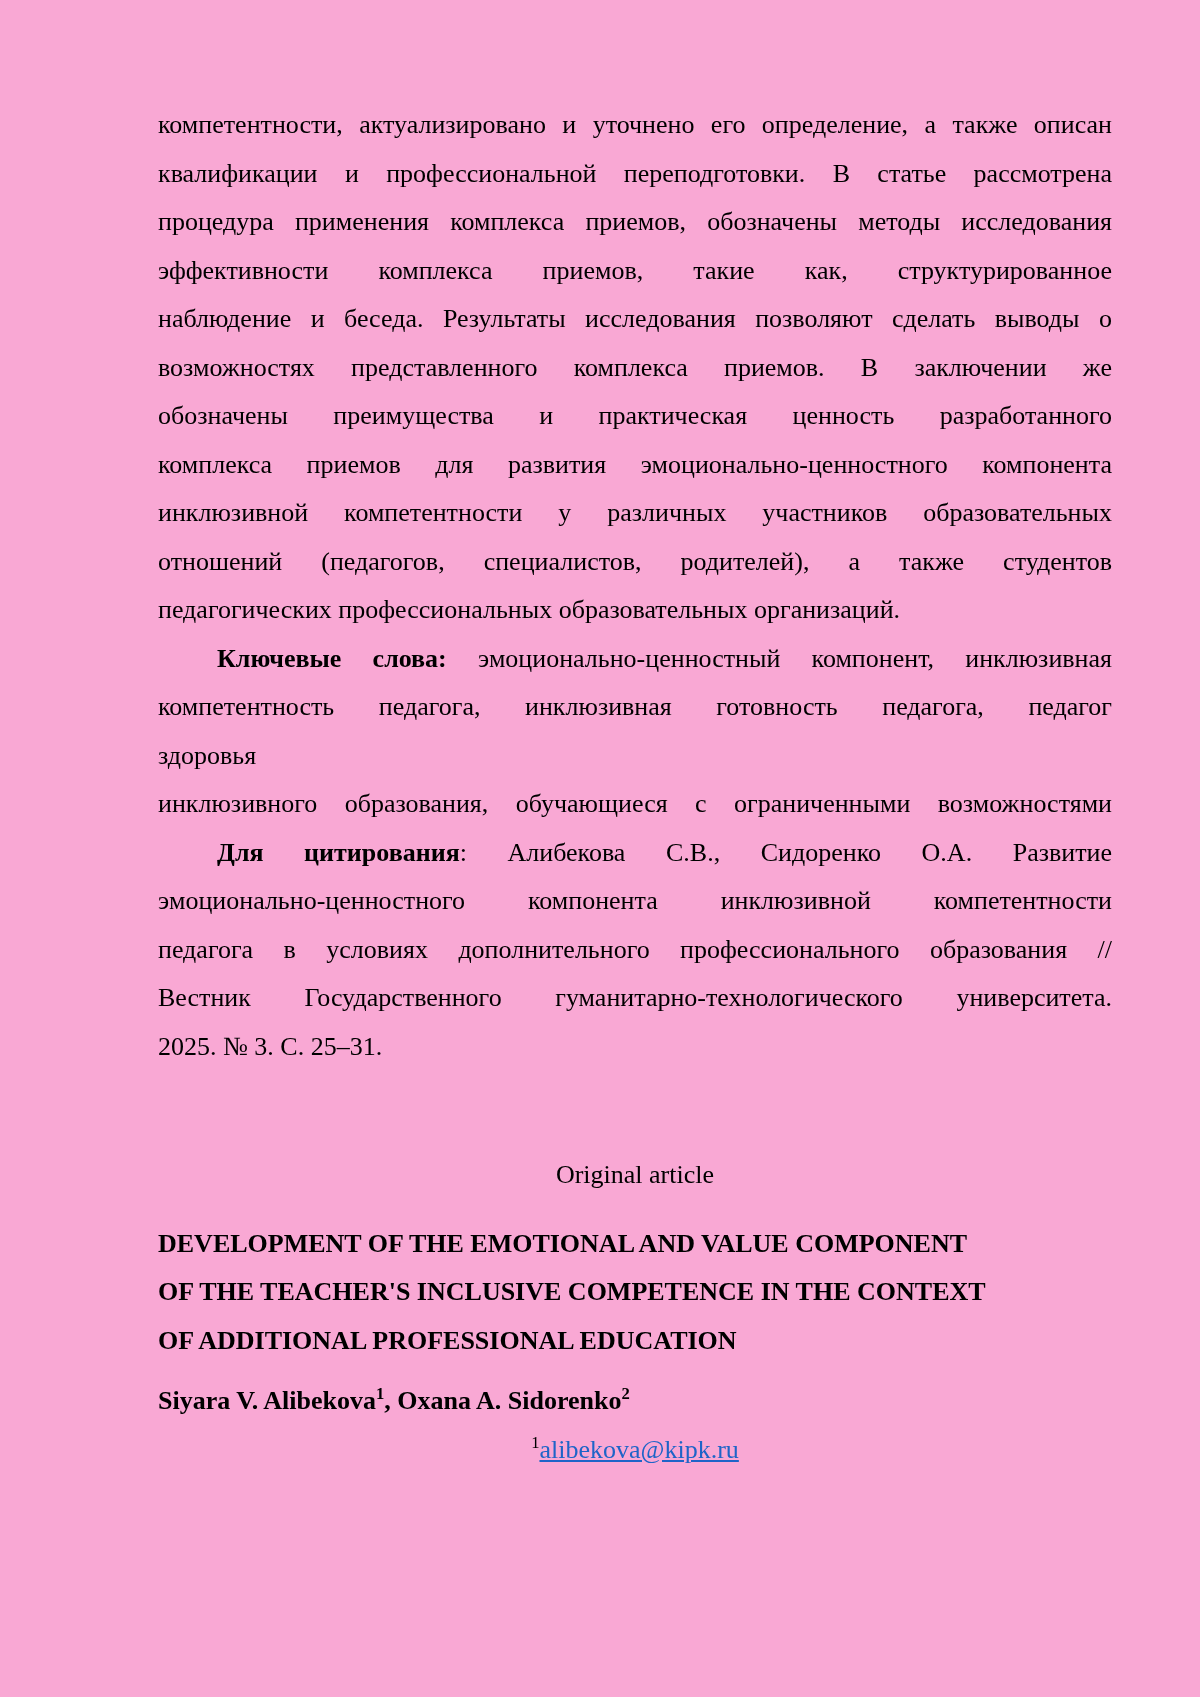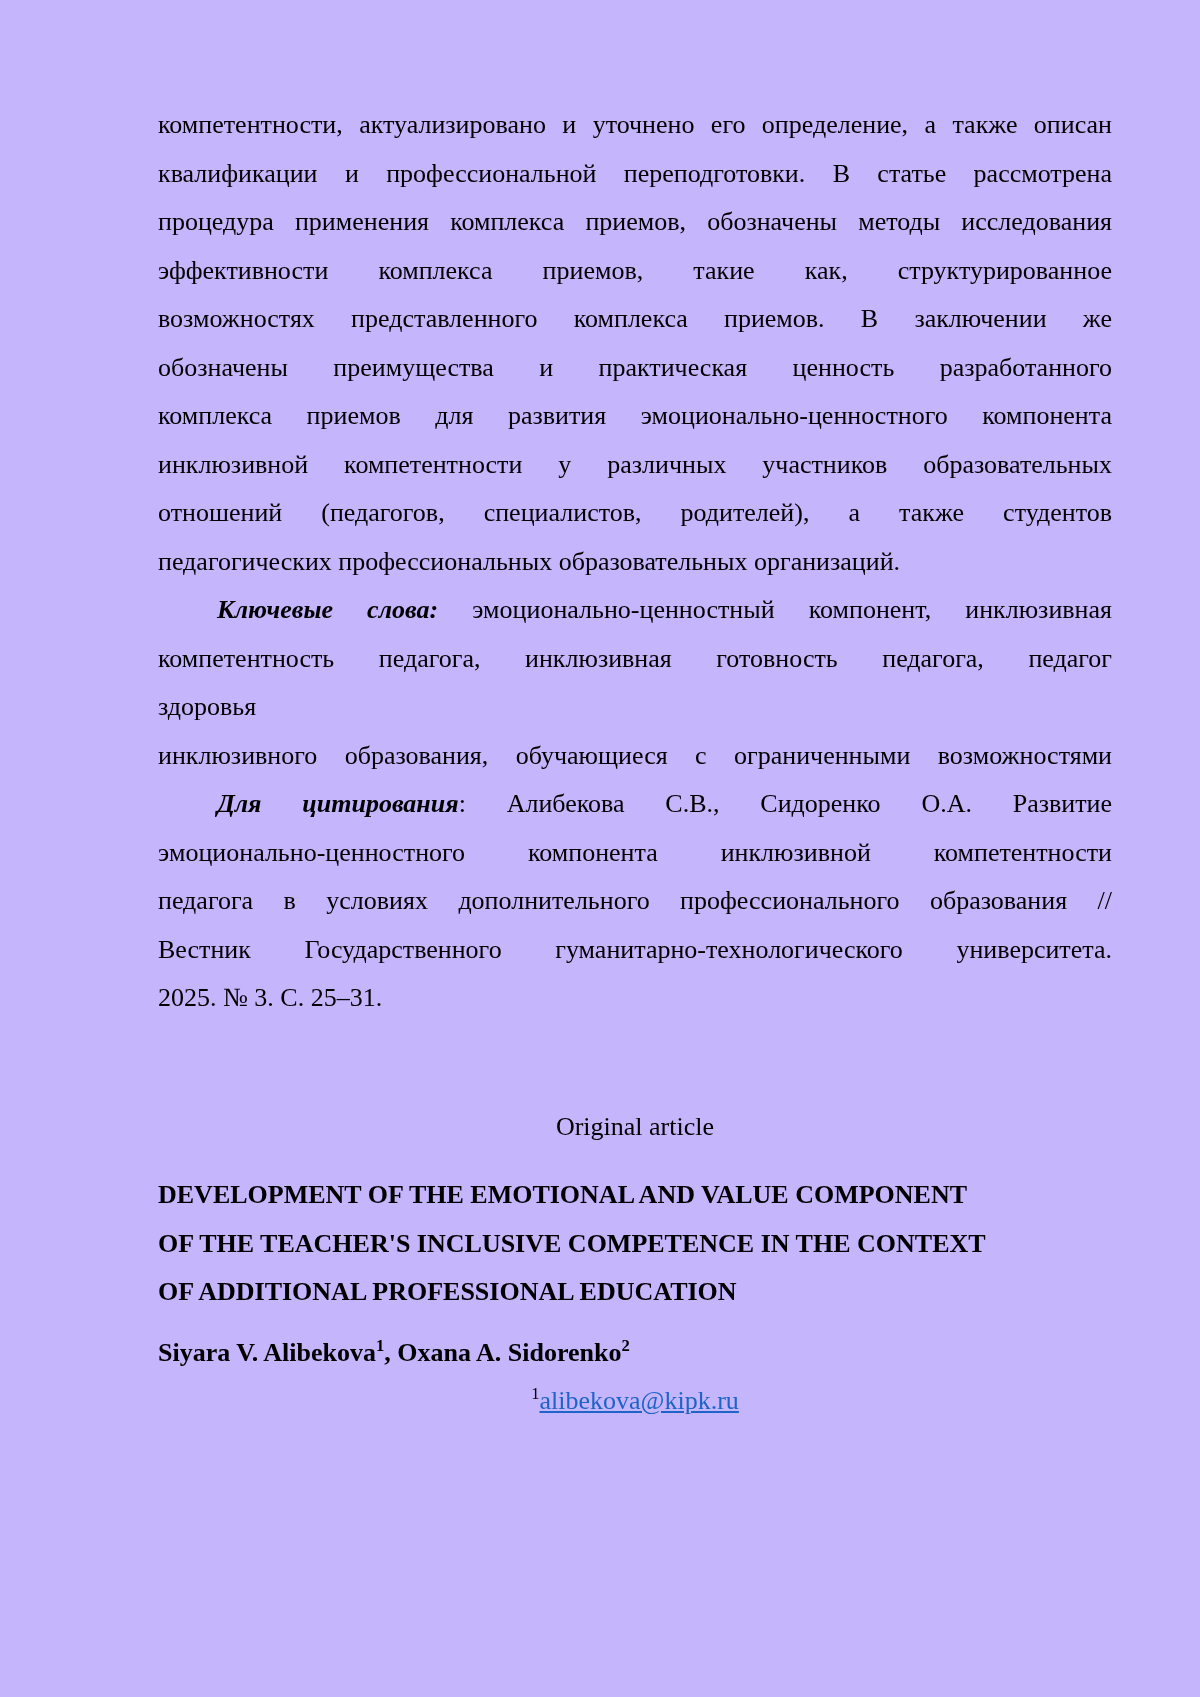--- a/index.html
+++ b/index.html
@@ -1,49 +1,50 @@
 <!DOCTYPE html>
 <html lang="ru"><head>
 <meta charset="utf-8">
 <style>
   html, body { margin: 0; padding: 0; background: #ffffff; }
   .page {
     position: relative;
     width: 1200px;
     height: 1697px;
-    background: #c4b5fd;
+    background: #f9a8d4;
     color: #000000;
     font-family: "Liberation Serif", "DejaVu Serif", serif;
     font-size: 26px;
     line-height: 48.5px;
     overflow: hidden;
   }
   .content { padding: 101px 88px 0 158px; }
   .line { text-align: justify; text-align-last: justify; }
   .line.last { text-align-last: left; }
   .indent { text-indent: 59px; }
-  .bi { font-weight: bold; font-style: italic; }
+  .bi { font-weight: bold; }
   .article-type { margin-top: 80px; text-align: left; }
   .title-block { margin-top: 20px; font-weight: bold; text-align: left; }
   .authors { margin-top: 12px; font-weight: bold; text-align: left; }
   .plainline { text-align: center; }
   sup { font-size: 0.64em; vertical-align: super; line-height: 0; }
   a.email-link { color: #1E64C8; text-decoration: underline; cursor: pointer; }
 </style>
 </head>
 <body>
 
 <div class="page">
   <div class="content">
 
     <div>
       <div class="line">компетентности, актуализировано и уточнено его определение, а также описан</div>
       <div class="line">квалификации и профессиональной переподготовки. В статье рассмотрена</div>
       <div class="line">процедура применения комплекса приемов, обозначены методы исследования</div>
       <div class="line">эффективности комплекса приемов, такие как, структурированное</div>
+      <div class="line">наблюдение и беседа. Результаты исследования позволяют сделать выводы о</div>
       <div class="line">возможностях представленного комплекса приемов. В заключении же</div>
       <div class="line">обозначены преимущества и практическая ценность разработанного</div>
       <div class="line">комплекса приемов для развития эмоционально-ценностного компонента</div>
       <div class="line">инклюзивной компетентности у различных участников образовательных</div>
       <div class="line">отношений (педагогов, специалистов, родителей), а также студентов</div>
       <div class="line last">педагогических профессиональных образовательных организаций.</div>
     </div>
 
     <div>
       <div class="line indent">

